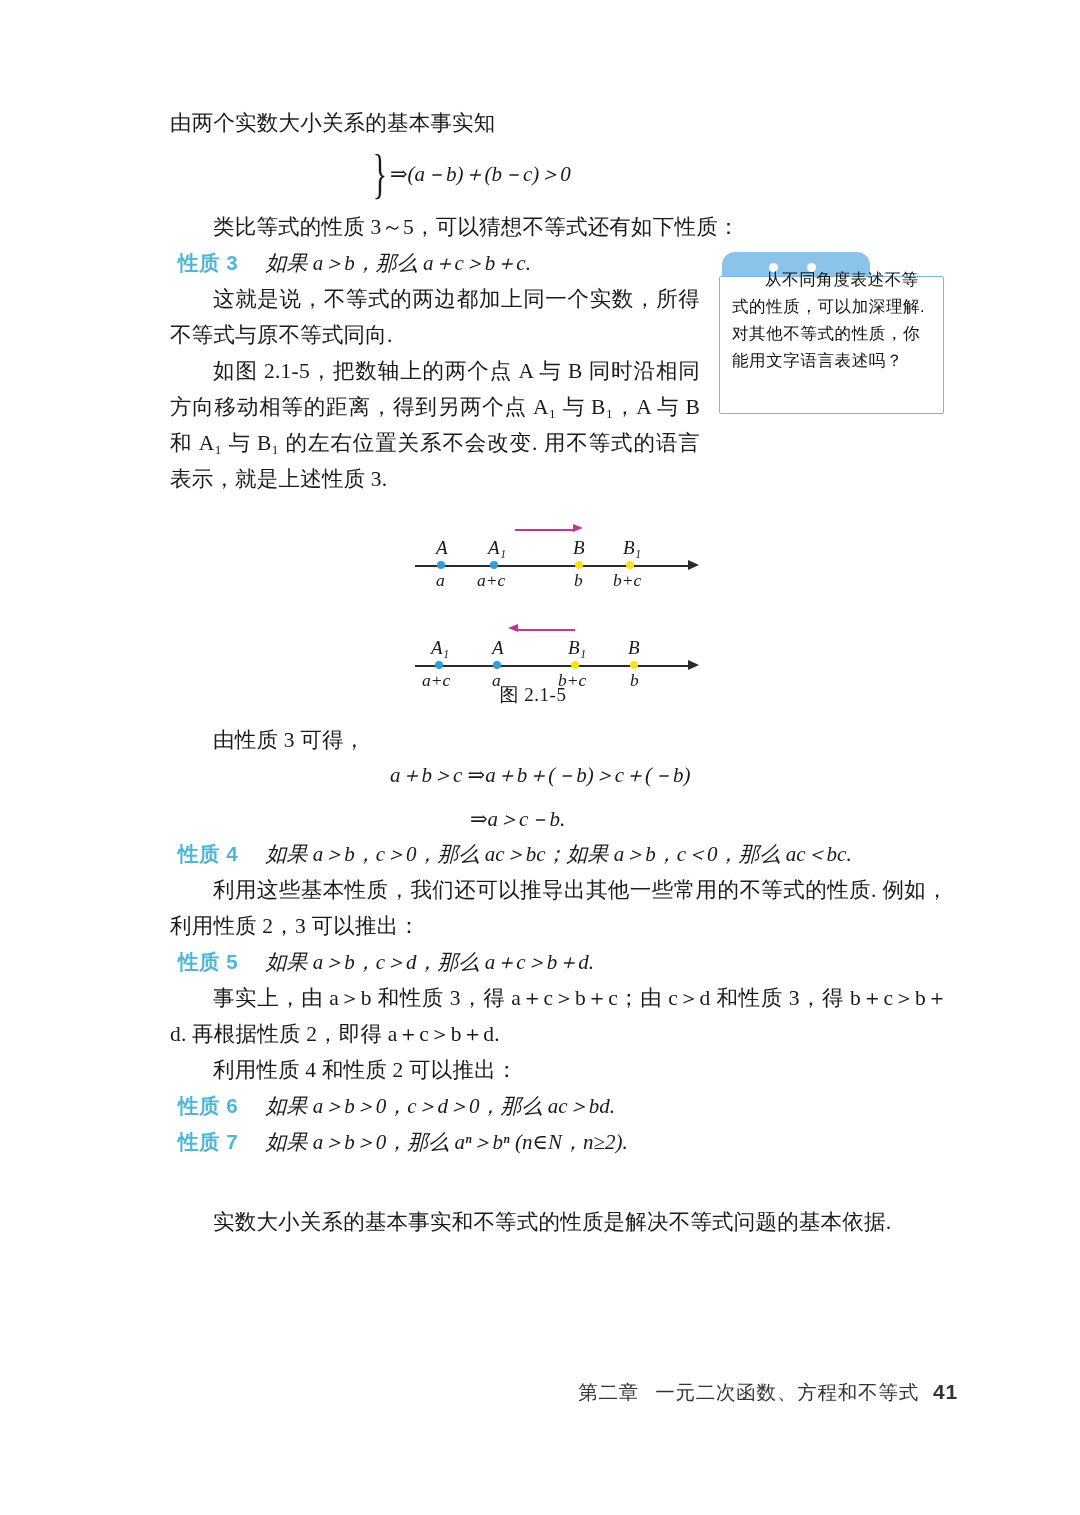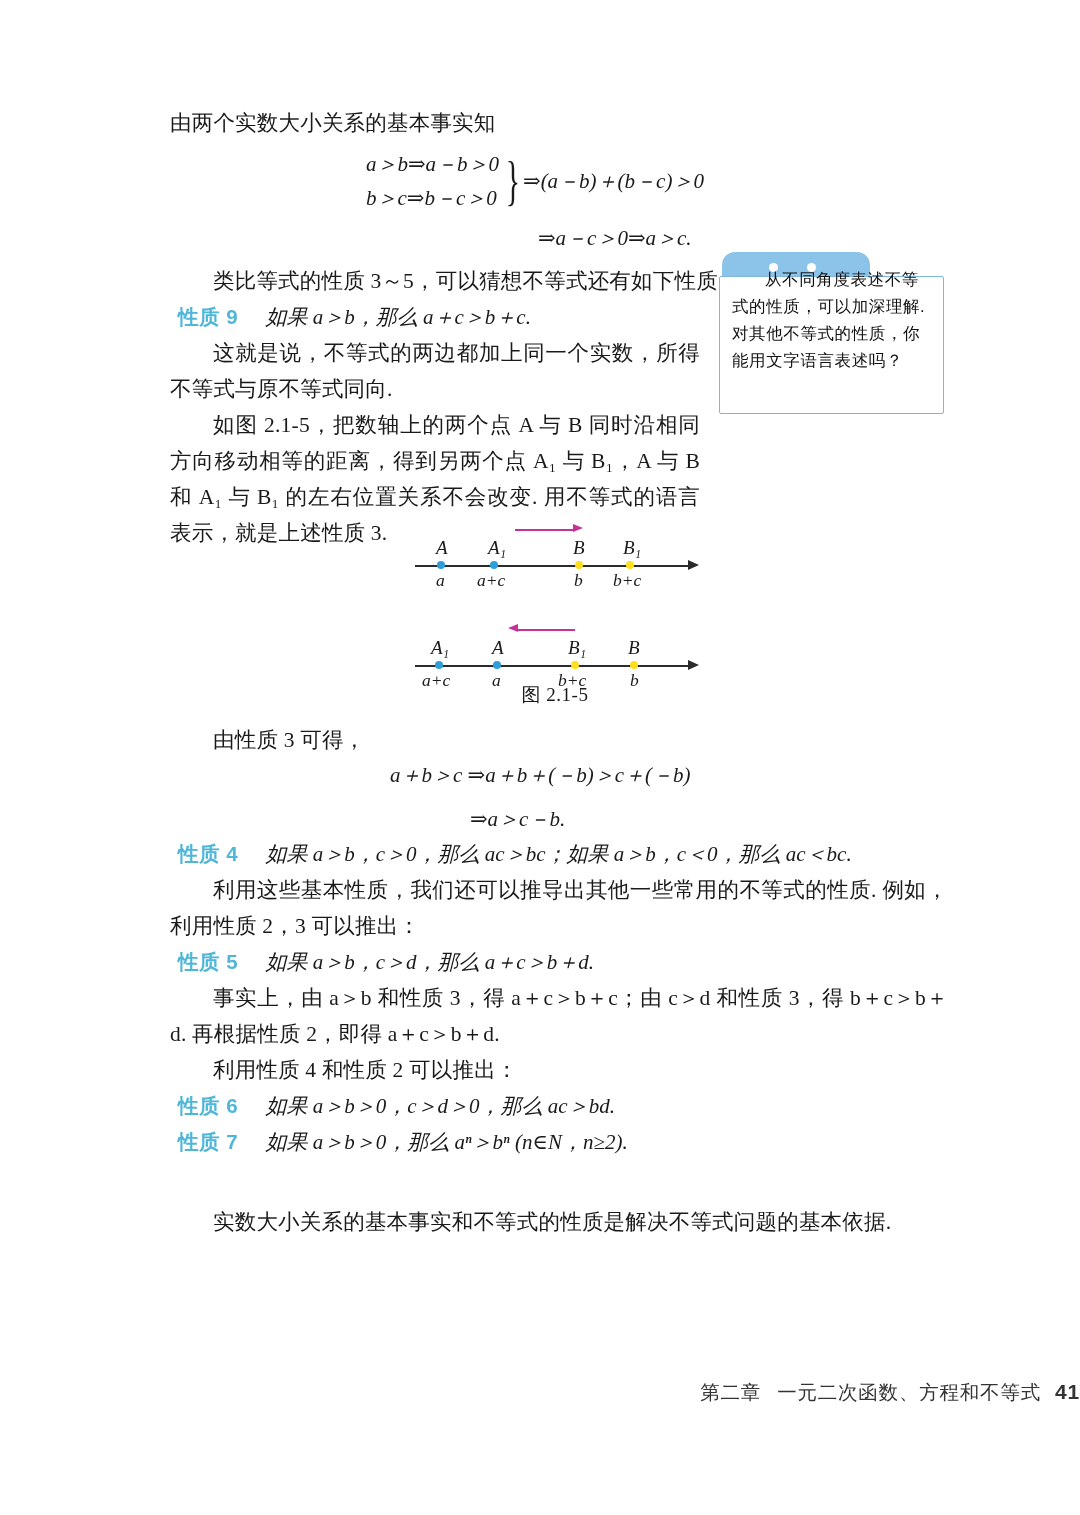--- a/index.html
+++ b/index.html
@@ -206,35 +206,36 @@
   }
   .arrow-head-l {
     position: absolute;
     width: 0; height: 0;
     border-right: 10px solid #c5339a;
     border-top: 4.5px solid transparent;
     border-bottom: 4.5px solid transparent;
   }
   .fig-caption {
     position: absolute;
-    left: 405px;
+    left: 383px;
     top: 682px;
     width: 300px;
     text-align: center;
     font-size: 19px;
     letter-spacing: 0.5px;
   }
 
   
   .footer {
     position: absolute;
     left: 0;
     top: 1379px;
     width: 1080px;
     text-align: right;
+    padding-right: 122px;
     box-sizing: border-box;
     font-size: 19.5px;
     color: #333;
     letter-spacing: 0.8px;
   }
   .footer .pgnum {
     font-weight: bold;
     font-size: 21px;
     margin-left: 14px;
     font-family: "Liberation Sans", sans-serif;
@@ -246,33 +247,29 @@
 
 <div class="page">
 
   <div class="content">
 
     <p class="para noindent">由两个实数大小关系的基本事实知</p>
 
     <div class="eqblock" style="margin-top:6px;">
       <div style="padding-left:196px;">
         <span class="brace-group">
-          <span class="brace-rows">
-            <div class="mathi">a＞b⇒a－b＞0</div>
-            <div class="mathi">b＞c⇒b－c＞0</div>
-          </span><span class="brace-char">}</span><span class="after-brace mathi">⇒(a－b)＋(b－c)＞0</span>
+          <span class="brace-char">}</span><span class="after-brace mathi">⇒(a－b)＋(b－c)＞0</span>
         </span>
       </div>
-      <div class="mathi" style="padding-left:368px; margin-top:6px;">⇒a－c＞0⇒a＞c.</div>
     </div>
 
     <p class="para" style="margin-top:8px;">类比等式的性质 3～5，可以猜想不等式还有如下性质：</p>
 
     <p class="prop-line">
-      <span class="prop-label">性质 9</span>
+      <span class="prop-label">性质 3</span>
       <span class="prop-body mathi">如果 a＞b，那么 a＋c＞b＋c.</span>
     </p>
 
     <p class="para" style="width:530px;">这就是说，不等式的两边都加上同一个实数，所得不等式与原不等式同向.</p>
 
     <p class="para" style="width:530px;">如图 2.1-5，把数轴上的两个点 A 与 B 同时沿相同方向移动相等的距离，得到另两个点 A₁ 与 B₁，A 与 B 和 A₁ 与 B₁ 的左右位置关系不会改变. 用不等式的语言表示，就是上述性质 3.</p>
   </div>
 
   <div class="note">
     <div class="note-tab">

